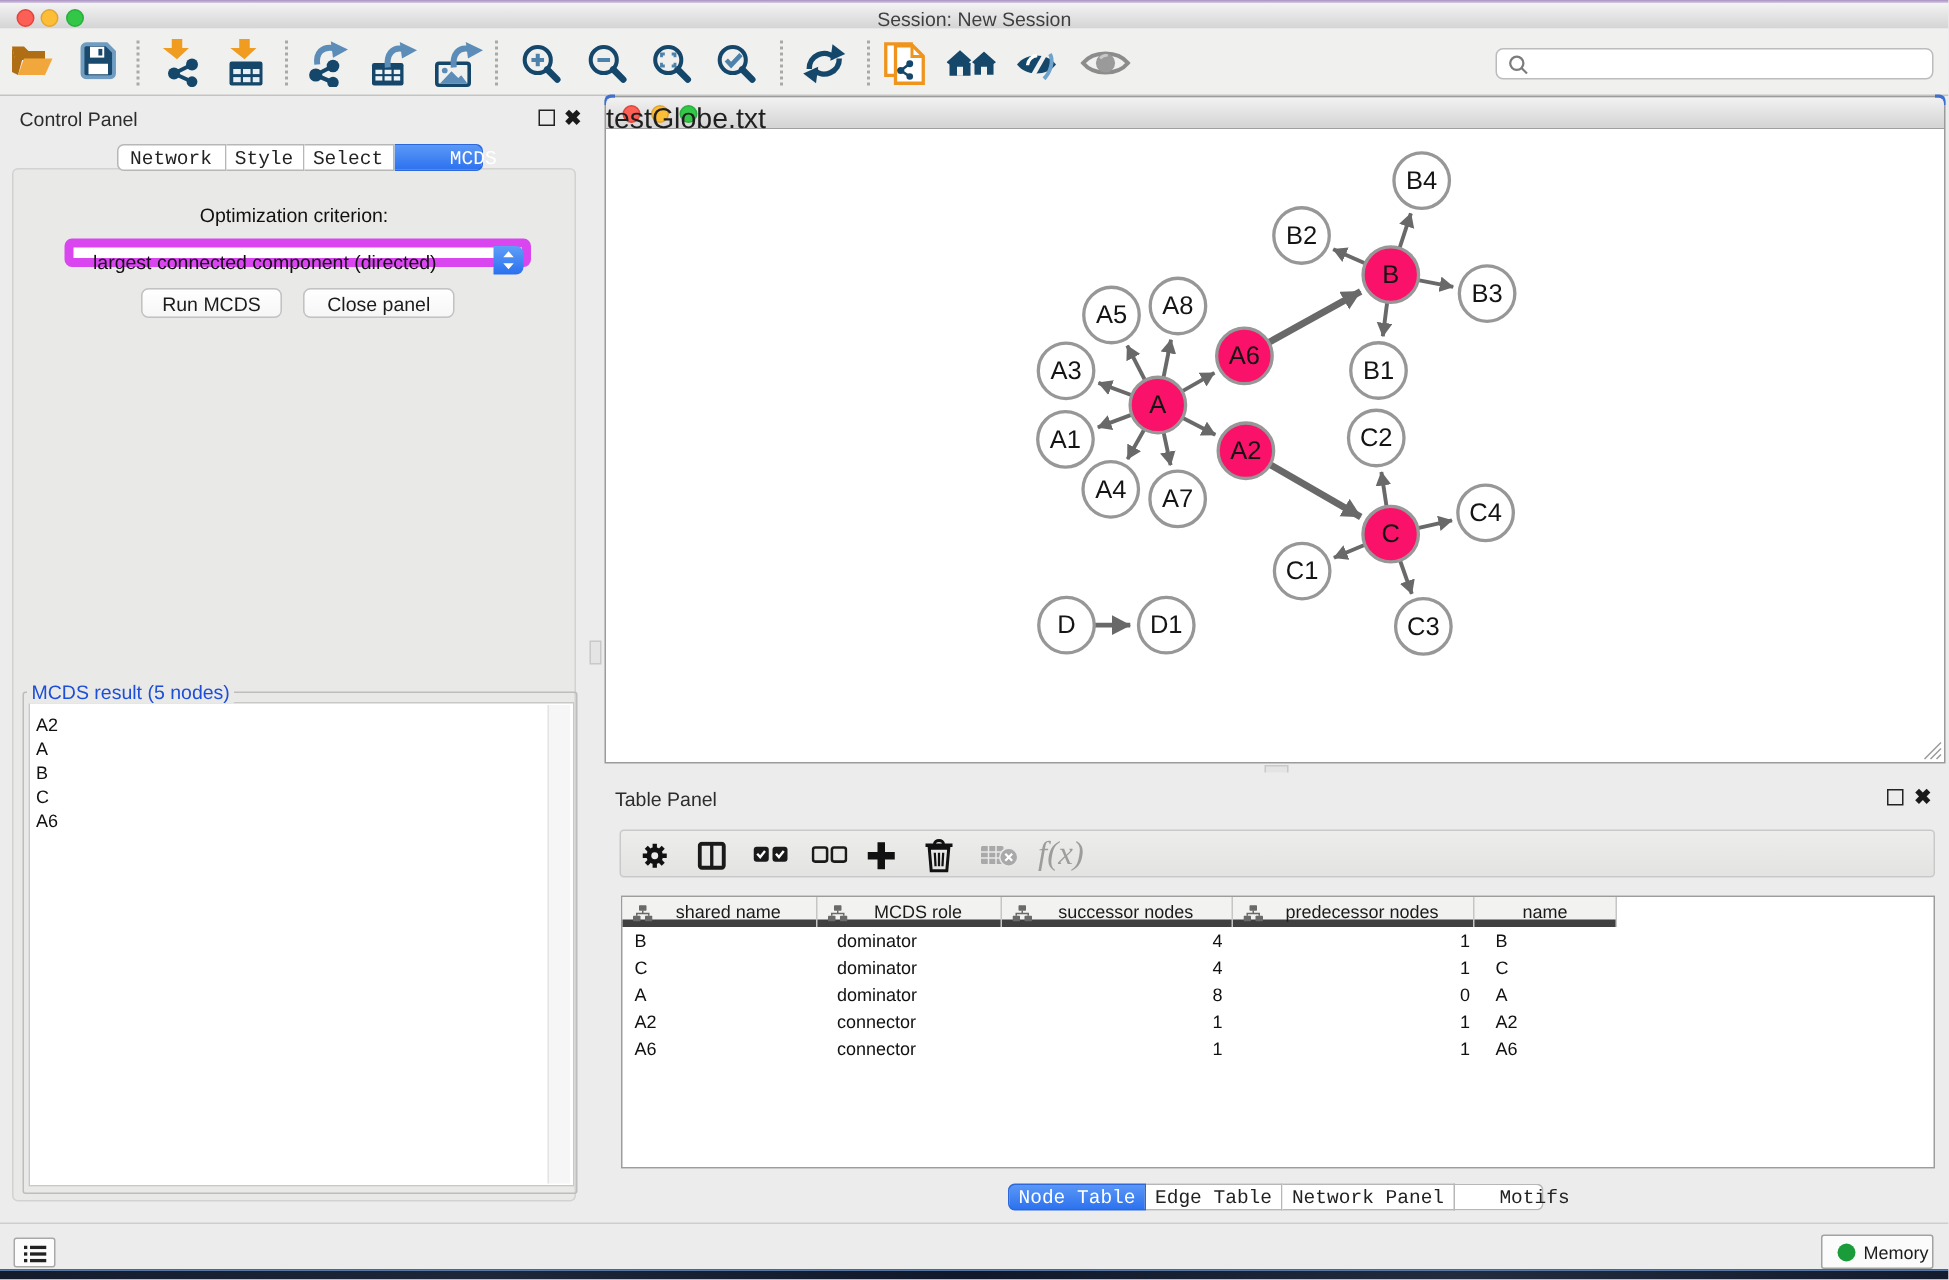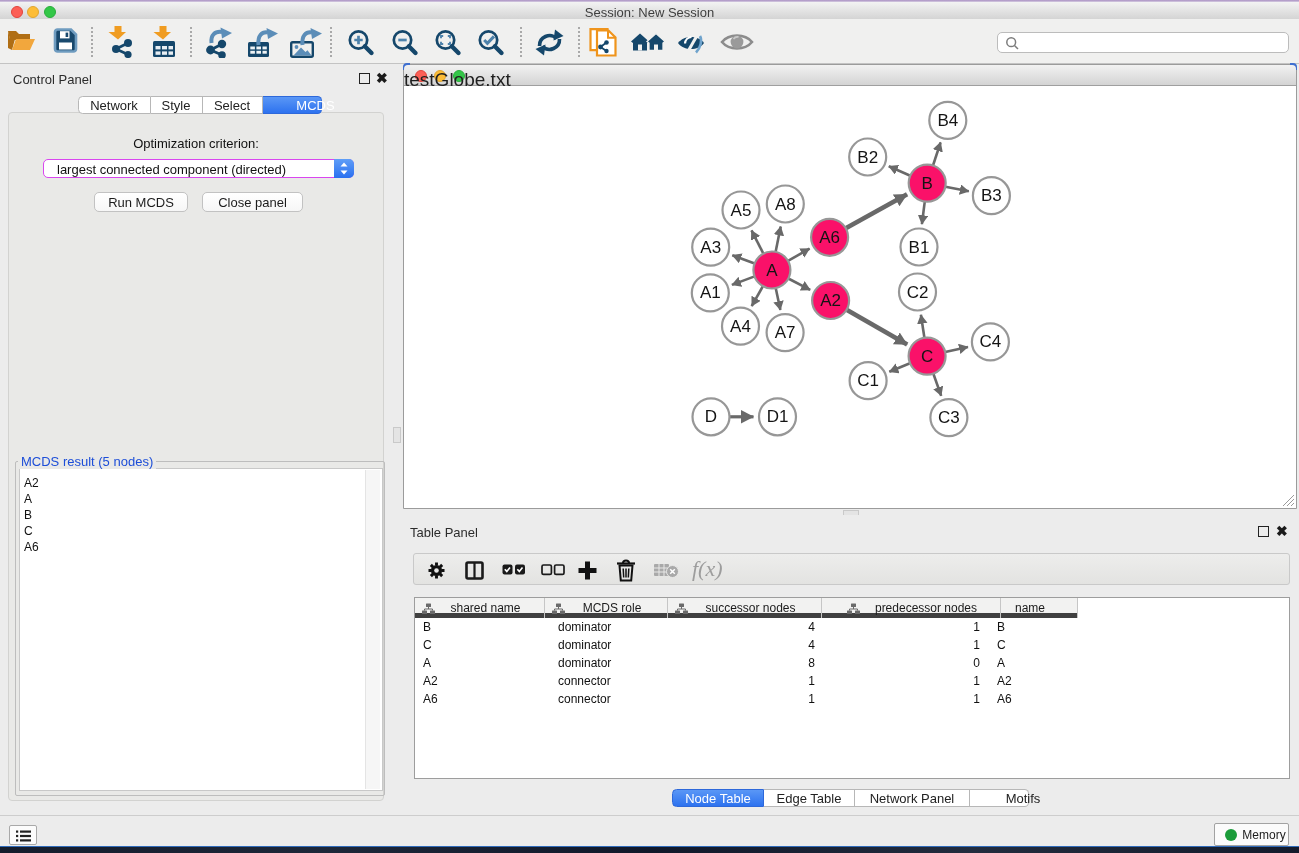--- a/index.html
+++ b/index.html
@@ -22,28 +22,28 @@
   background:#fff; border:1px solid #bcbcbc; border-radius:5px; }
 
 #cpanel { left:0; top:64px; width:392px; height:751px; background:#ececec; }
 .panel-title { font-size:13px; color:#2c2c2c; }
 .winbtn { position:absolute; width:11px; height:11px; border:1.6px solid #222; }
 .xbtn { position:absolute; font-size:14px; font-weight:bold; color:#1a1a1a; line-height:11px; }
 #cp-inner { position:absolute; left:8px; top:48px; width:376px; height:689px;
   background:#e9e9e7; border:1px solid #d2d2d0; border-radius:4px; }
 .seg { position:absolute; display:flex; height:18px; font-size:13px; }
 .seg .s { background:#fff; border:1px solid #b7b7b7; border-left:none; color:#222;
-  display:flex; align-items:center; justify-content:center; }
+  display:flex; align-items:center; justify-content:center;font-family:Liberation Mono, monospace; }
 .seg .s:first-child { border-left:1px solid #b7b7b7; border-radius:4.5px 0 0 4.5px; }
 .seg .s:last-child { border-radius:0 4.5px 4.5px 0;padding-left:48px; }
 .seg .s.sel { background:linear-gradient(#5a97f6,#2d72ef); border-color:#2d68da; color:#fff; }
 .btn { position:absolute; background:linear-gradient(#ffffff,#f6f6f6); border:1px solid #c2c2c2;
   border-radius:5px; font-size:13px; color:#1c1c1c; text-align:center; }
 #combo { position:absolute; left:43px; top:95px; width:311px; height:19px; background:#fff;
-  border:1px solid #d946ef; border-radius:5px; font-size:13px; color:#111; }
+  border:6px solid #d946ef; border-radius:5px; font-size:13px; color:#111; }
 #combo .cap { position:absolute; right:-1px; top:-1px; width:20px; height:19px;
   background:linear-gradient(#5f9ef7,#2a70f0); border-radius:0 5px 5px 0; }
 #groupbox { position:absolute; left:15px; top:397px; width:370px; height:335px;
   border:1px solid #bdbdbd; border-radius:2px; }
 #grouplab { position:absolute; left:18px; top:390px; background:#e9e9e7; padding:0 3px;
   font-size:13px; color:#1d4ed8; }
 #mcdslist { position:absolute; left:3px; top:6px; width:364px; height:323px; background:#fff;
   border:1px solid #c8c8c8; font-size:12px; color:#111; padding-top:6px; }
 #mcdslist .sb { position:absolute; right:2px; top:1px; bottom:1px; width:15px;
   background:#f6f6f6; border-left:1px solid #e4e4e4; }
@@ -407,21 +407,21 @@
               </g>
             </svg>MCDS role</div>
       <div class="hc" style="left:253px;width:154px"><svg width="13" height="12" viewBox="0 0 13 12" style="margin-right:5px">
               <g fill="#6a6a6a">
                 <rect x="4" y="0.5" width="5" height="3.6" rx="0.5"></rect>
                 <rect x="0" y="7.5" width="5" height="3.6" rx="0.5"></rect>
                 <rect x="8" y="7.5" width="5" height="3.6" rx="0.5"></rect>
                 <path d="M6.5 4 v2 M2.5 7.5 v-1.5 h8 v1.5" stroke="#6a6a6a" fill="none" stroke-width="1"></path>
               </g>
             </svg>successor nodes</div>
-      <div class="hc" style="left:425px;width:161px"><svg width="13" height="12" viewBox="0 0 13 12" style="margin-right:5px">
+      <div class="hc" style="left:407px;width:161px"><svg width="13" height="12" viewBox="0 0 13 12" style="margin-right:5px">
               <g fill="#6a6a6a">
                 <rect x="4" y="0.5" width="5" height="3.6" rx="0.5"></rect>
                 <rect x="0" y="7.5" width="5" height="3.6" rx="0.5"></rect>
                 <rect x="8" y="7.5" width="5" height="3.6" rx="0.5"></rect>
                 <path d="M6.5 4 v2 M2.5 7.5 v-1.5 h8 v1.5" stroke="#6a6a6a" fill="none" stroke-width="1"></path>
               </g>
             </svg>predecessor nodes</div>
       <div class="hc" style="left:568px;width:95px;border-right:1px solid #c6c6c6;padding-left:0">name</div>
     </div>
     <div class="trow" style="top:19.5px">

